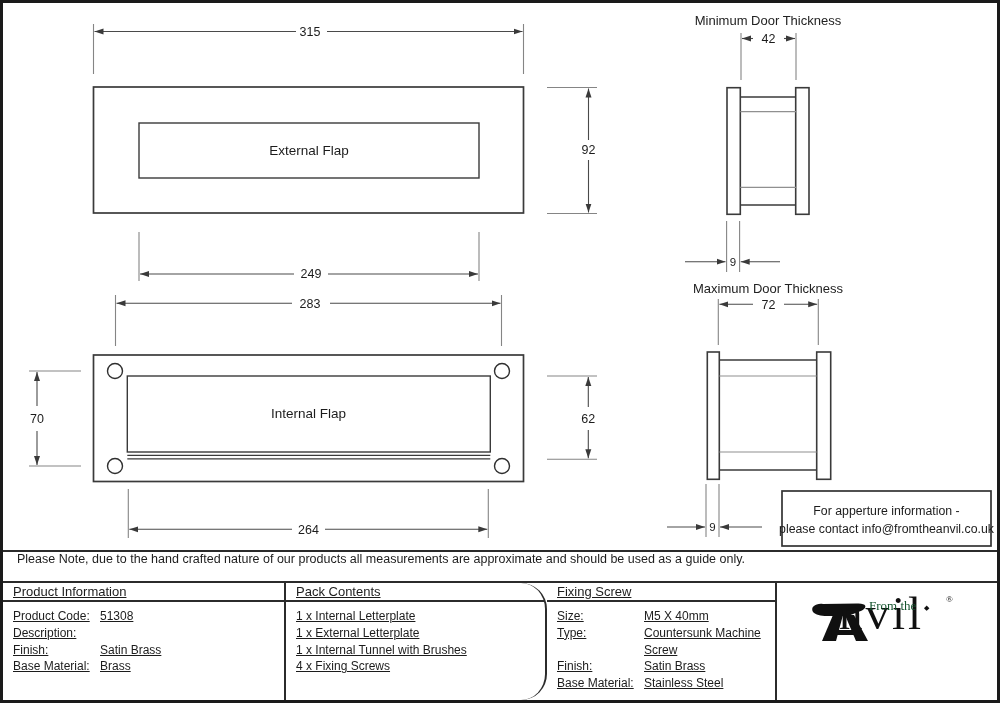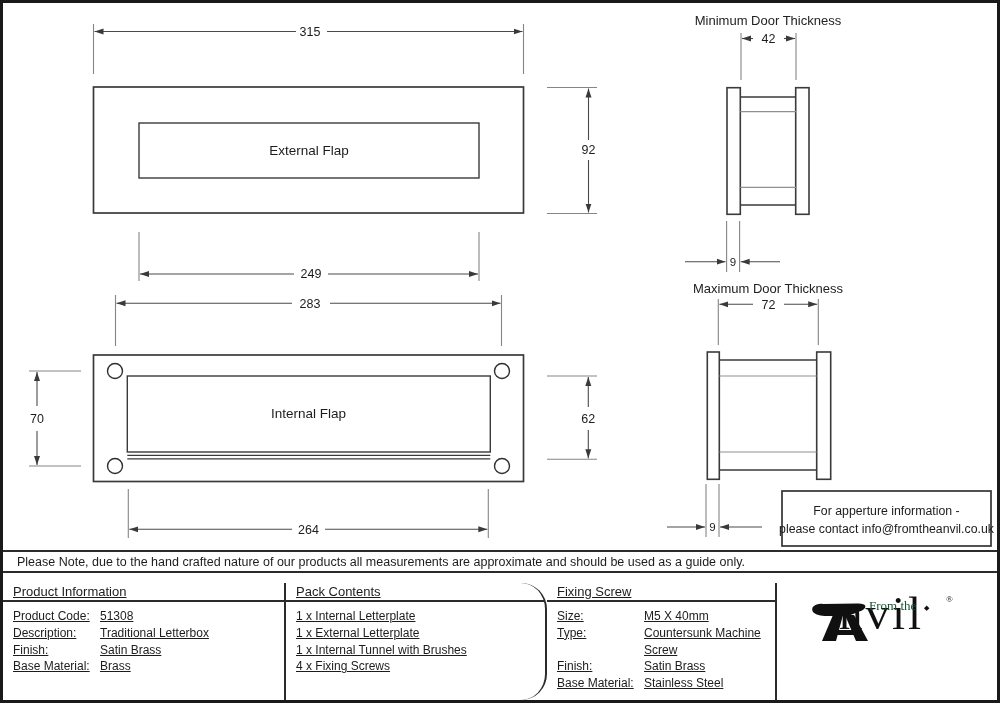--- a/index.html
+++ b/index.html
@@ -10,23 +10,23 @@
   }
   svg.drawing { position:absolute; left:0; top:0; display:block; }
   svg text { font-family:"Liberation Sans", sans-serif; fill:#1c1c1c; }
   .dimtxt { font-size:12.5px; }
   .dimtxt-sm { font-size:11.5px; }
   .captxt { font-size:13.5px; }
   .titletxt { font-size:13px; fill:#222; }
   .apptxt { font-size:12.3px; }
 
   .notebar {
-    position:absolute; left:0; right:0; top:547px; height:23px; box-sizing:border-box;
+    position:absolute; left:0; right:0; top:547px; height:33px; box-sizing:border-box;
     border-top:2px solid #2b2b2b; border-bottom:2.5px solid #2b2b2b;
-    display:flex; align-items:center; padding-left:14px; font-size:12.5px;
+    display:flex; align-items:flex-start; padding-left:14px; font-size:12.5px;
   }
   .spec-table {
     position:absolute; left:0; right:0; top:580px; bottom:0; display:flex;text-decoration:underline;
   }
   .col { box-sizing:border-box; border-right:2px solid #2b2b2b; }
   .col:last-child { border-right:none;padding-left:40px; }
   .col-1 { width:283px; } .col-2 { width:261px;border-radius:26px; } .col-3 { width:230px; }
   .col-4 { flex:1; position:relative; }
   .col-header {
     height:19px; box-sizing:border-box; border-bottom:2px solid #2b2b2b;
@@ -202,21 +202,20 @@
 
     <div class="col col-1">
       <div class="col-header">Product Information</div>
       <div class="col-body">
         <div class="kv">
           <span class="k">Product Code:</span>
           <span class="v">51308</span>
         </div>
         <div class="kv">
           <span class="k">Description:</span>
-          <span class="v">Traditional Letterbox</span>
         </div>
         <div class="kv">
           <span class="k">Finish:</span>
           <span class="v">Satin Brass</span>
         </div>
         <div class="kv">
           <span class="k">Base Material:</span>
           <span class="v">Brass</span>
         </div>
       </div>

